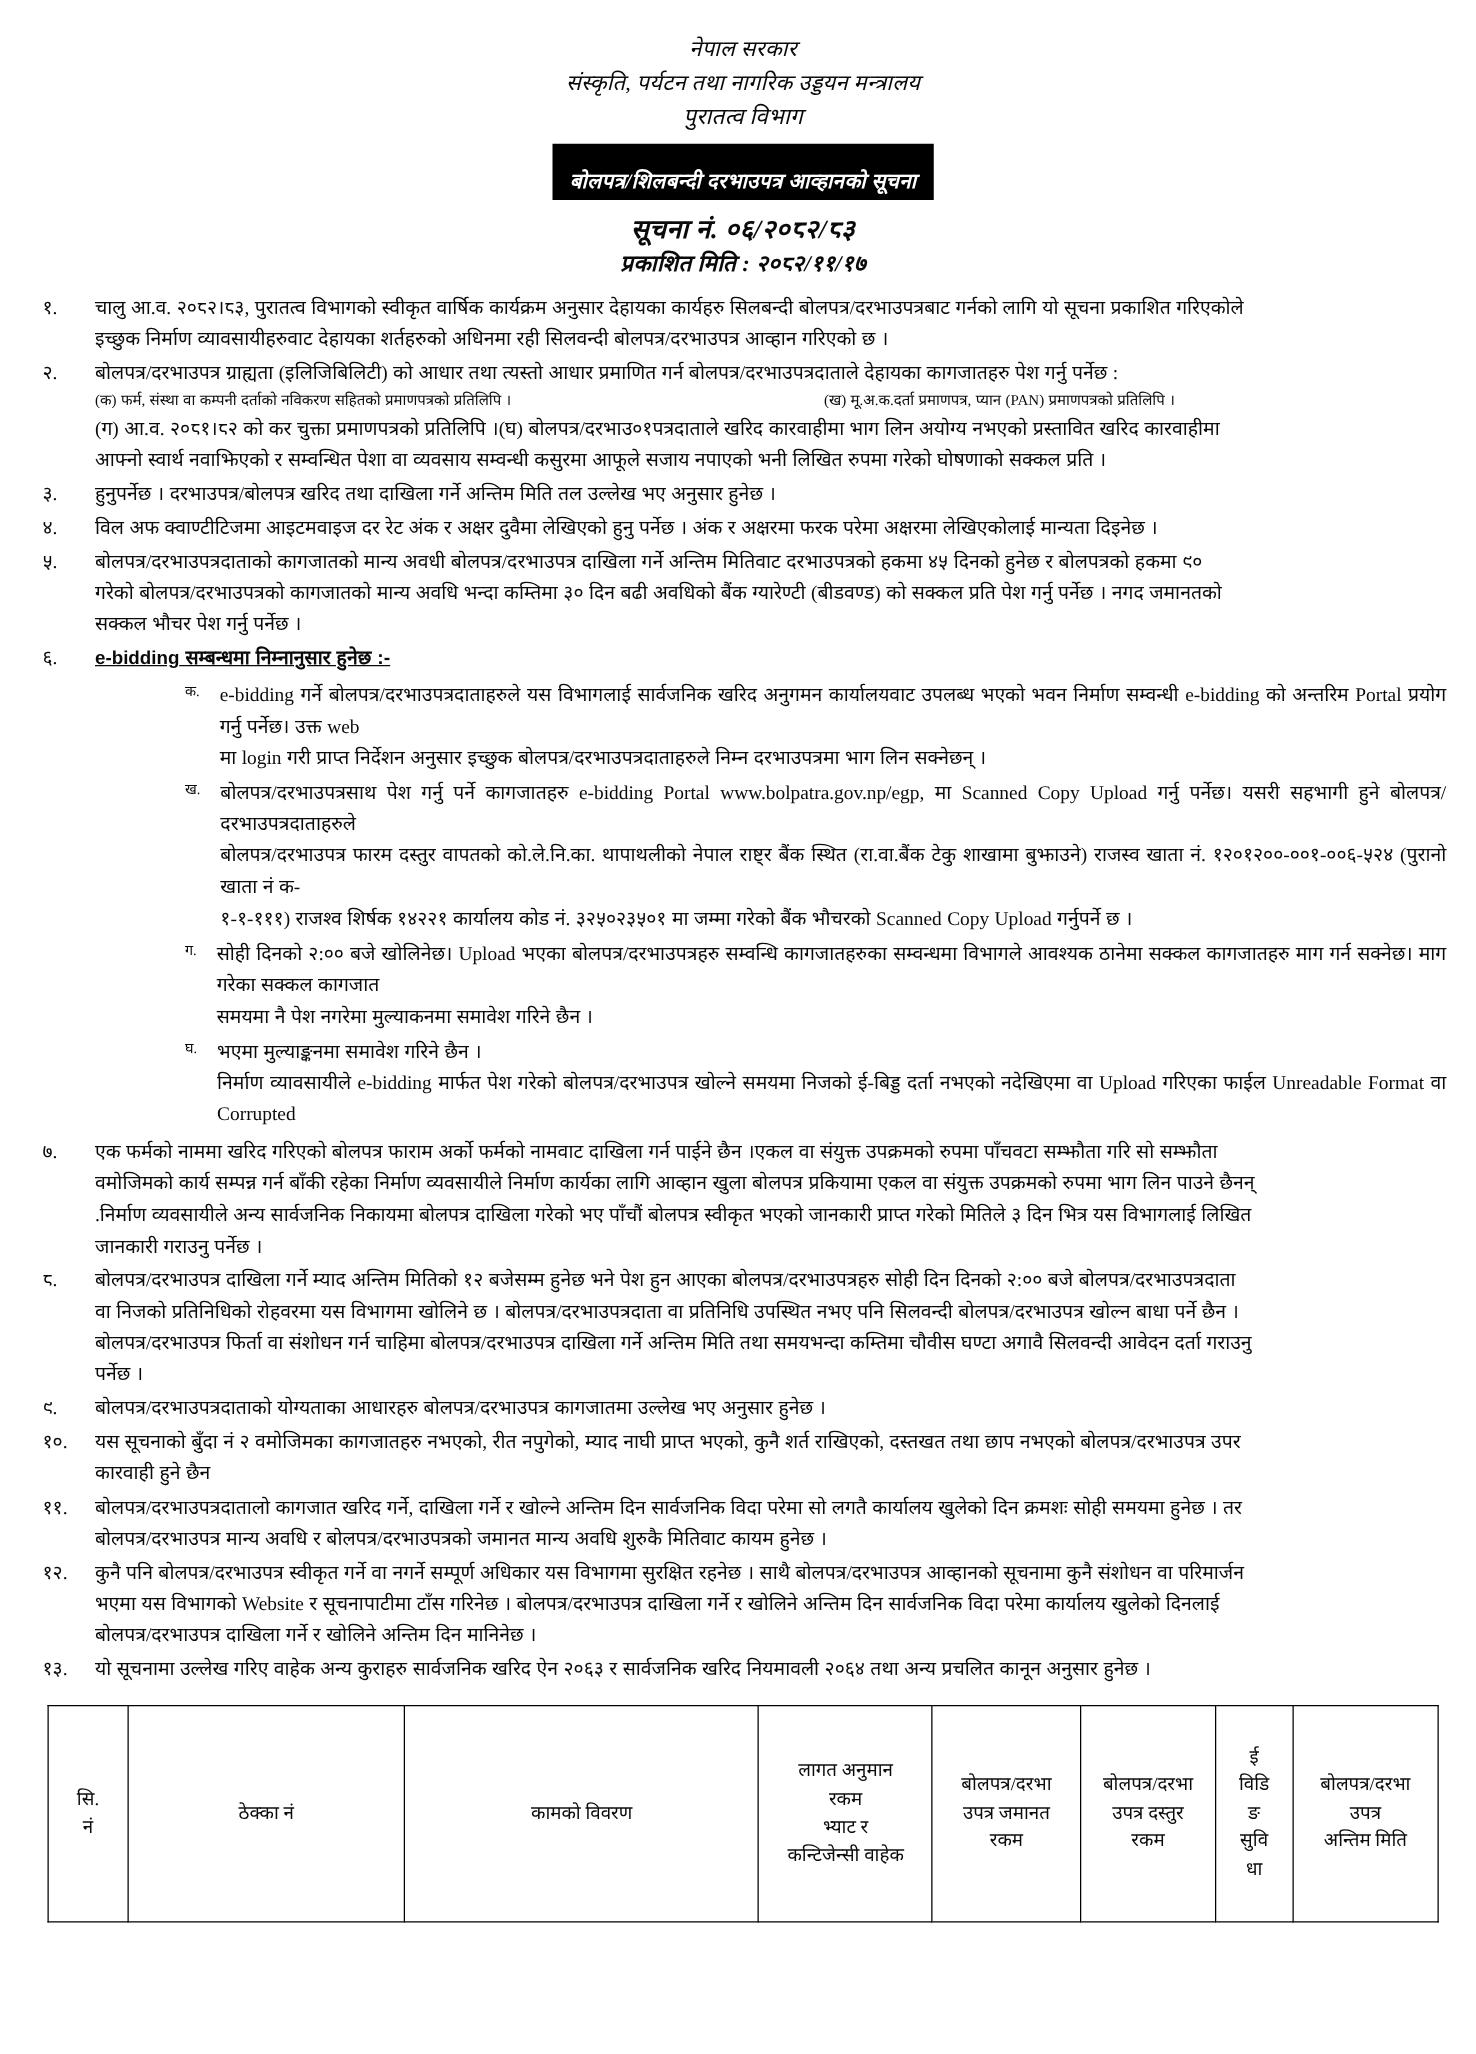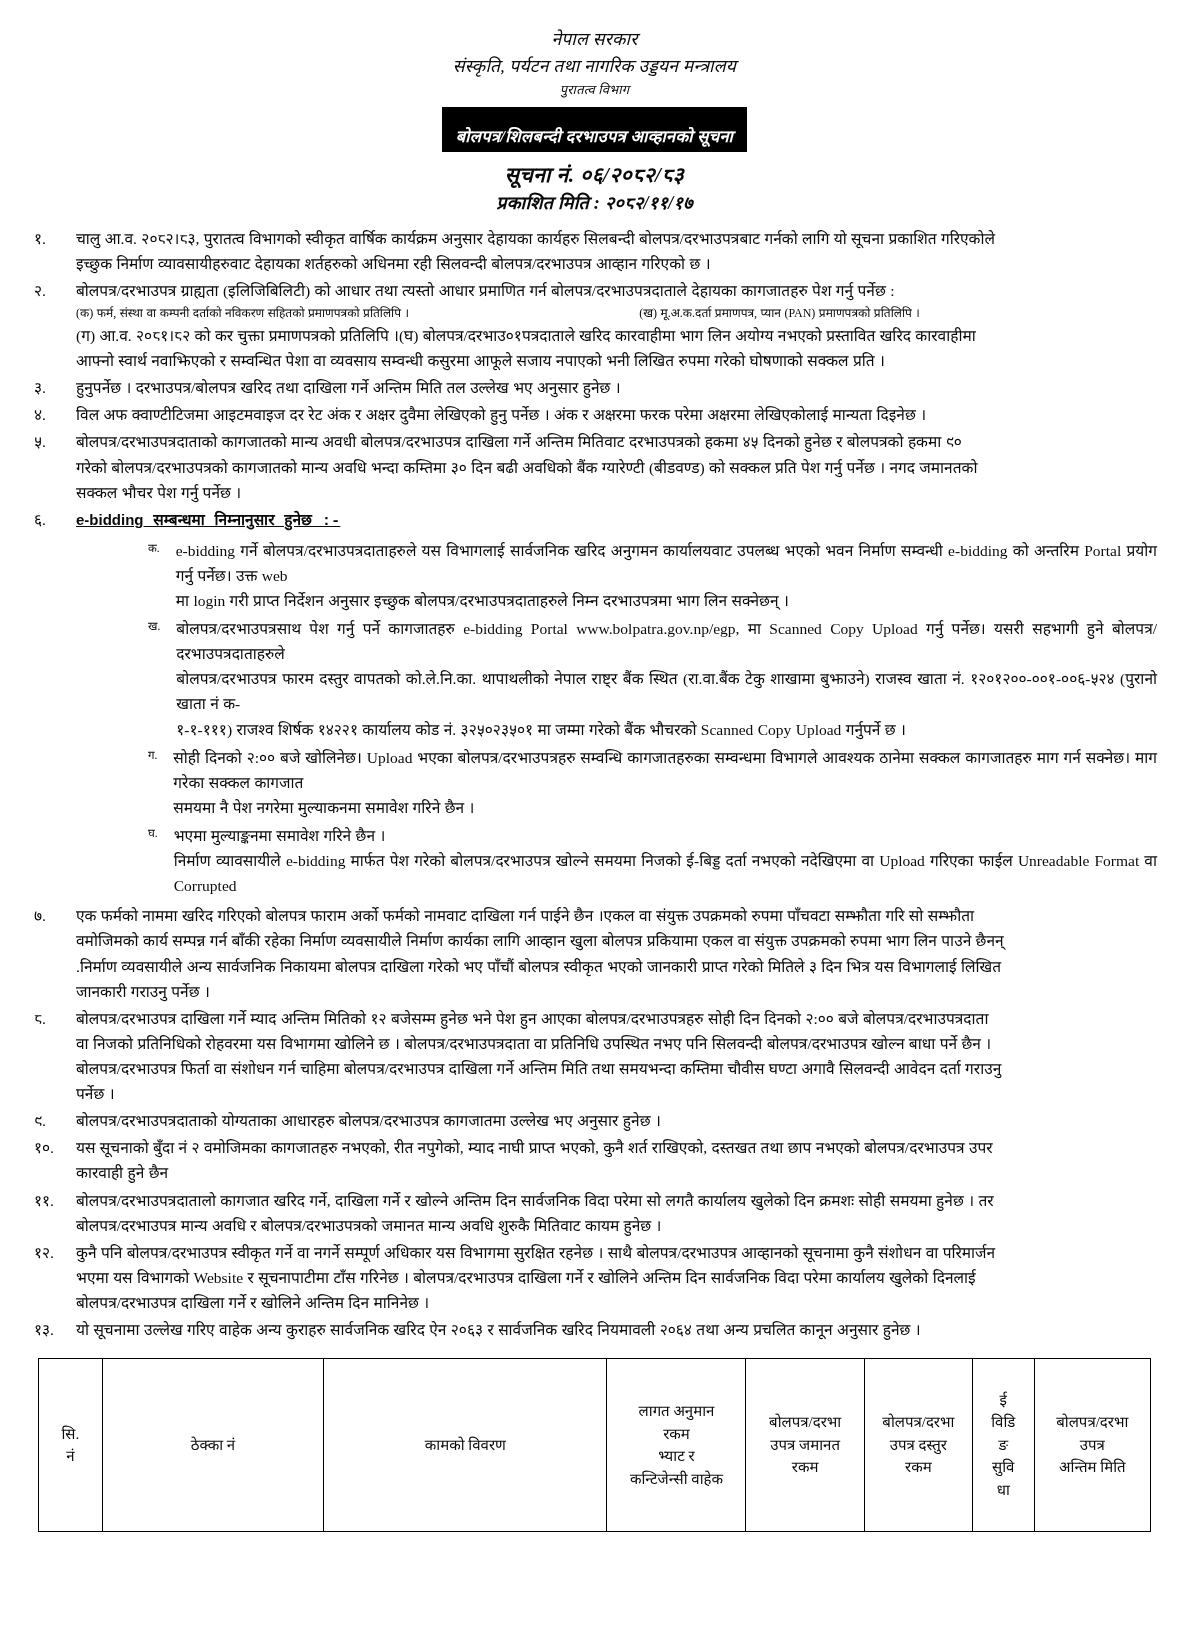--- a/index.html
+++ b/index.html
@@ -32,21 +32,21 @@
     margin-top: 4px;
     font-style: italic;
   }
   .masthead .line {
     font-size: 17.5px;
     line-height: 1.55;
     font-weight: 500;
     letter-spacing: .2px;
   }
   .masthead .line.l2 { font-size: 17.5px; }
-  .masthead .line.l3 { font-size: 13px; }
+  .masthead .line.l3 { font-size: 18px; }
 
   .banner {
     display: inline-block;
     background: #000000;
     color: #ffffff;
     font-size: 16.5px;
     font-weight: 700;
     padding: 20px 14px 5px 14px;
     margin: 7px 0 2px 0;
     letter-spacing: .3px;
@@ -95,31 +95,31 @@
     display: block;
     font-size: 15.5px;
     line-height: 1.62;
   }
   .subitem-grid {
     display: flex;
     font-size: 12px;
     line-height: 1.62;
   }
   .subitem-grid .left { flex: 0 0 52%; }
-  .subitem-grid .right { flex: 1 1 auto; }
+  .subitem-grid .right { flex: 1 1 auto; margin-left: 20px; }
 
   
   .ebid-head {
     font-weight: 700;
     font-family: "Liberation Sans", sans-serif;
     font-size: 15px;
     text-decoration: underline;
   }
   .ebid-head .np {
-    font-family: Liberation Mono, monospace;
+    font-family: Liberation Sans, sans-serif;
     font-weight: 700;
     font-size: 15.5px;
   }
   .ebid-list {
     margin-top: 4px;
   }
   .ebid-row {
     display: flex;
     align-items: flex-start;
     margin-bottom: 3px;

